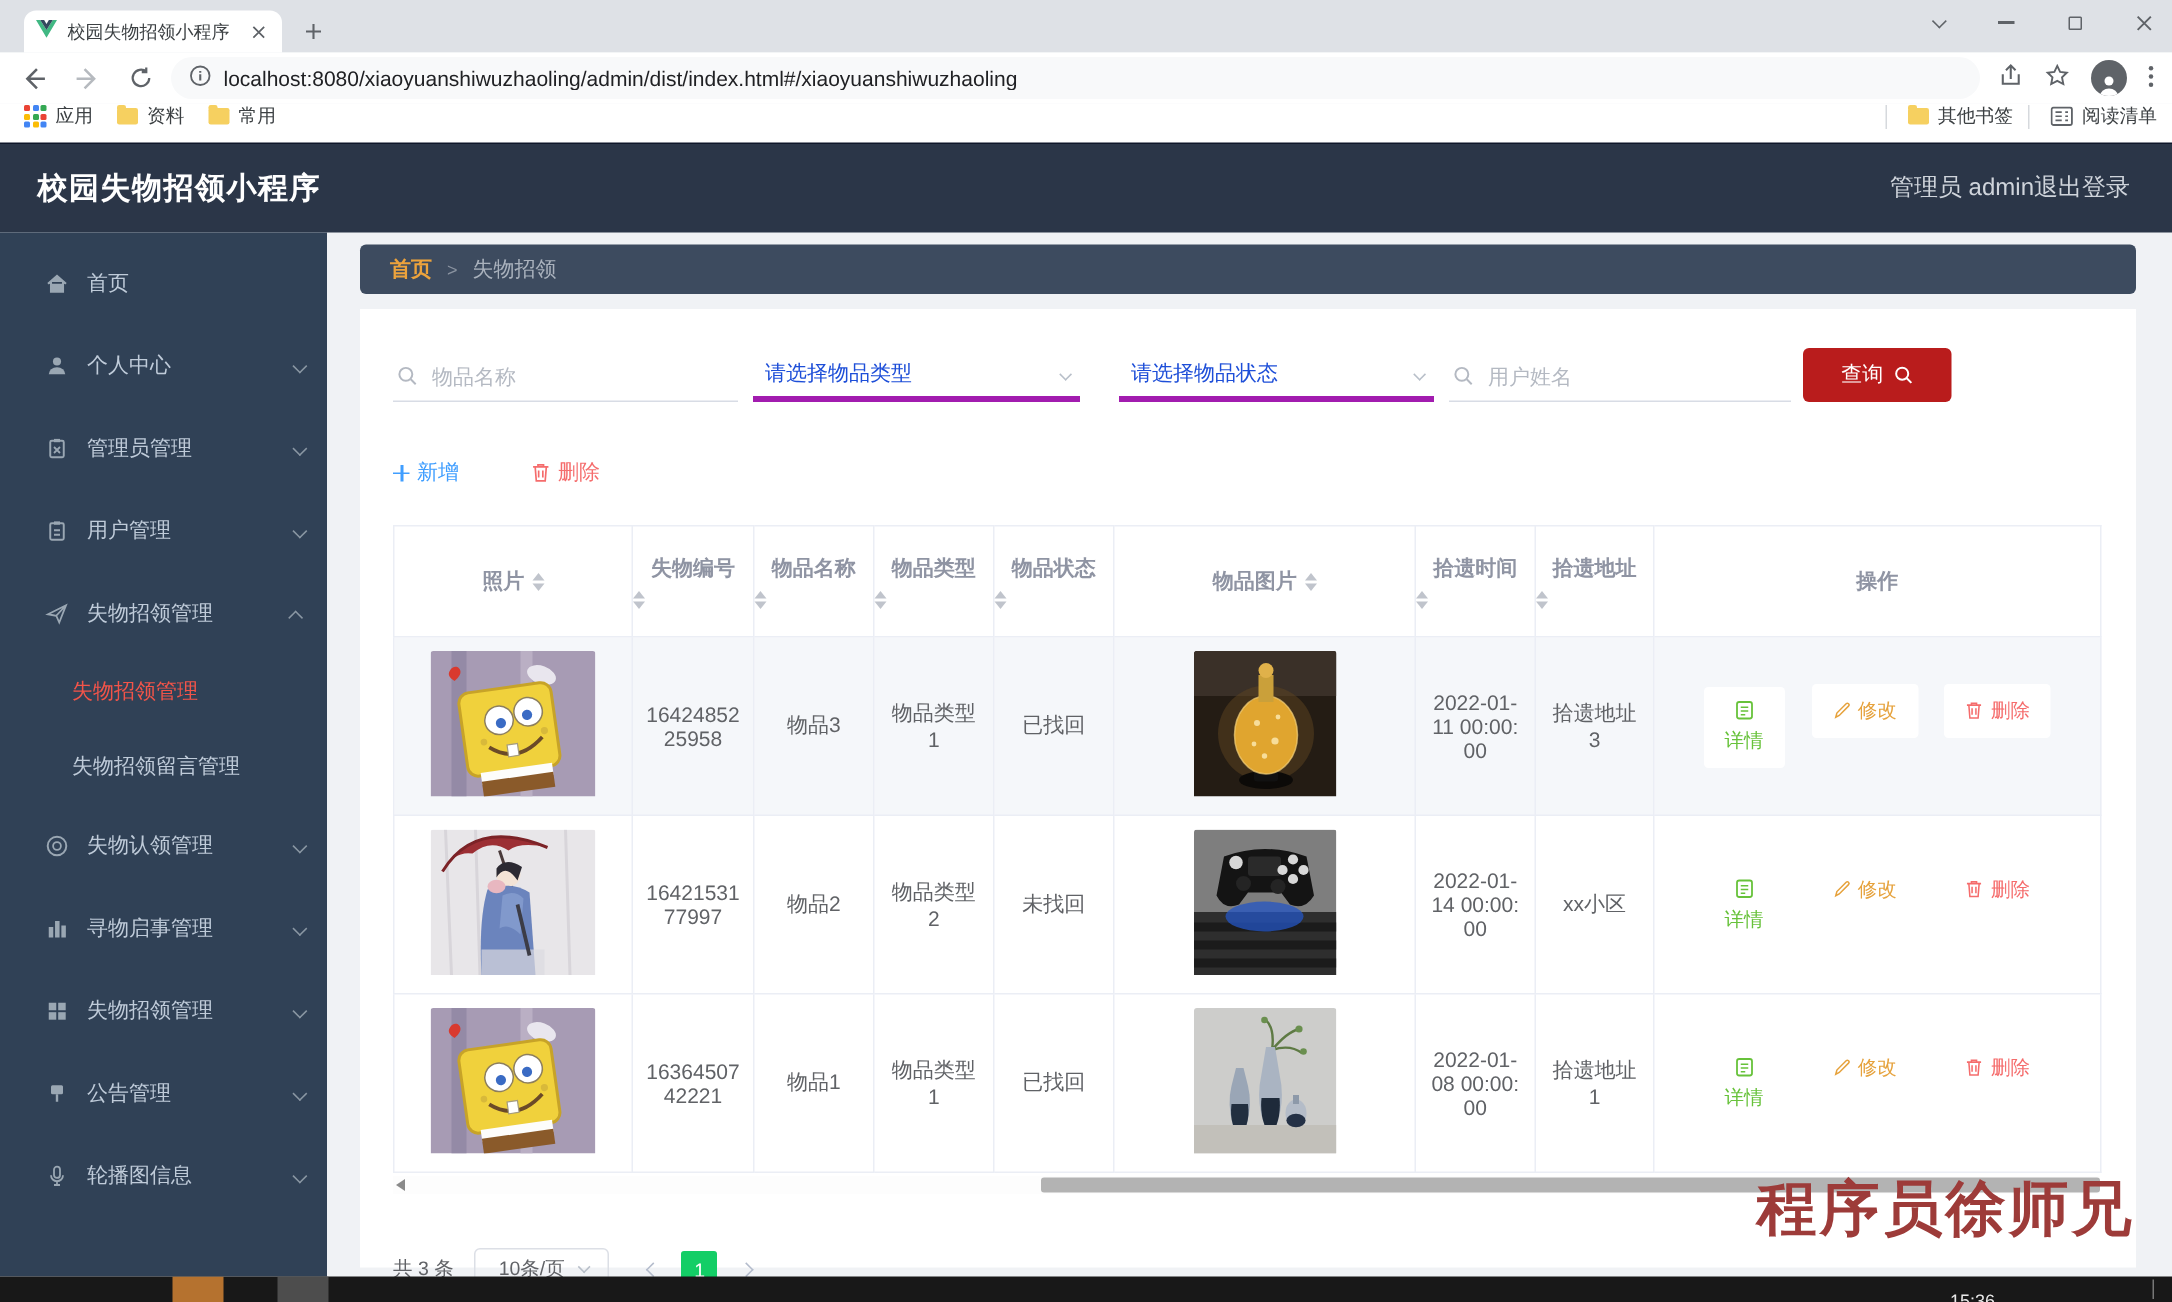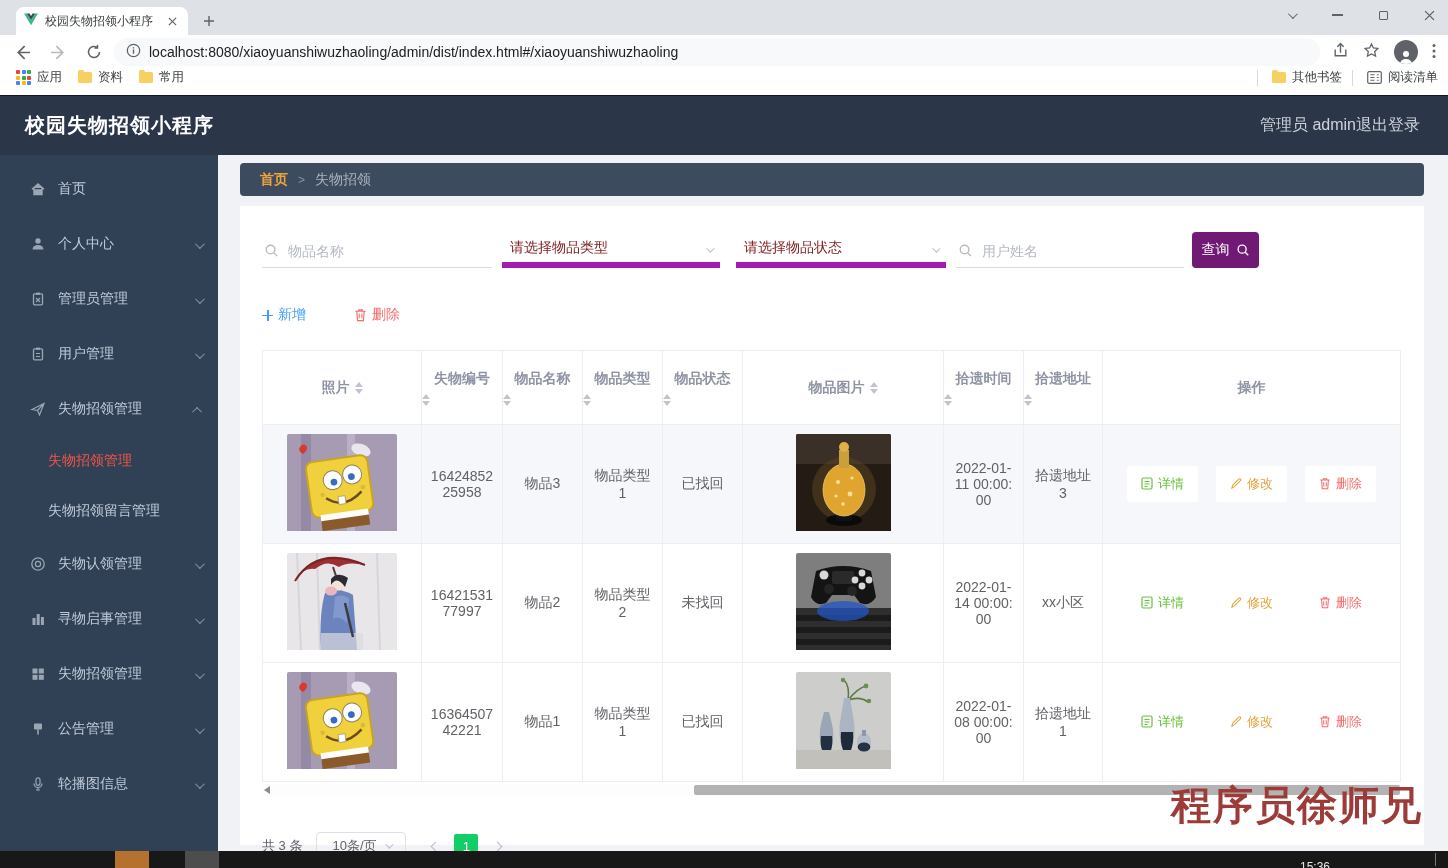--- a/index.html
+++ b/index.html
@@ -58,24 +58,24 @@
   .bc-sep { color:#8a93a0; margin:0 10px; font-size:12px; }
   .bc-cur { color:#aab2bd; }
 
   .card { position:absolute; top:51px; left:22px; width:1184px; height:639px; background:#fff; padding:0 22px; }
 
   .filters { display:flex; align-items:flex-end; margin-top:24px; height:38px; }
   .uinput { position:relative; border-bottom:1px solid #d8dce5; height:34px; display:flex; align-items:center; }
   .uinput svg { position:absolute; left:2px; }
   .uinput input { border:none; outline:none; width:100%; height:100%; padding-left:26px; font-size:14px; color:#606266; background:transparent; font-family:inherit; }
   .uinput input::placeholder { color:#b4b9c2; }
-  .uselect { position:relative; border-bottom:6px solid #a21caf; height:34px; display:flex; align-items:center; padding-left:8px; color:#7f1d1d; font-size:14px; cursor:pointer; }
+  .uselect { position:relative; border-bottom:4px solid #a21caf; height:34px; display:flex; align-items:center; padding-left:8px; color:#1d4ed8; font-size:14px; cursor:pointer; }
   .uselect .chev-wrap { position:absolute; right:8px; }
-  .w1{width:230px;} .w2{width:218px; margin-left:10px;} .w3{width:210px; margin-left:16px;} .w4{width:228px; margin-left:10px;}
-  .search-btn { margin-left:8px; width:67px; height:36px; background:#701a75; color:#fff; border:none; border-radius:4px; font-size:14px; display:flex; align-items:center; justify-content:center; gap:6px; cursor:pointer; font-family:inherit; }
+  .w1{width:230px;} .w2{width:218px; margin-left:10px;} .w3{width:210px; margin-left:26px;} .w4{width:228px; margin-left:10px;}
+  .search-btn { margin-left:8px; width:99px; height:36px; background:#b91c1c; color:#fff; border:none; border-radius:4px; font-size:14px; display:flex; align-items:center; justify-content:center; gap:6px; cursor:pointer; font-family:inherit; }
 
   .toolbar { display:flex; align-items:center; margin-top:38px; gap:48px; }
   .txt-btn { display:flex; align-items:center; gap:5px; font-size:14px; background:none; border:none; cursor:pointer; font-family:inherit; }
   .txt-btn.blue { color:#409eff; }
   .txt-btn.red { color:#f56c6c; }
   .plus { position:relative; width:11px; height:11px; }
   .plus:before,.plus:after { content:""; position:absolute; background:currentColor; }
   .plus:before { left:5px; top:0; width:1.6px; height:11px; }
   .plus:after { top:5px; left:0; width:11px; height:1.6px; }
 
@@ -86,21 +86,21 @@
   table.grid td { height:119px; color:#606266; font-size:14px; word-break:break-all; padding:4px 8px; }
   tr.striped td { background:#f5f7fa; }
   .sort { display:inline-flex; flex-direction:column; gap:2px; vertical-align:middle; margin-left:5px; }
   .sort i { width:0; height:0; border-left:4px solid transparent; border-right:4px solid transparent; }
   .sort .up { border-bottom:5px solid #c0c4cc; }
   .sort .dn { border-top:5px solid #c0c4cc; }
   th.stack .sort { margin:6px auto 0; display:flex; }
   th.stack .lbl { display:block; }
   .cellimg { display:inline-block; border-radius:2px; overflow:hidden; vertical-align:middle; }
   .op-btn { background:#fff; border:none; border-radius:3px; padding:9px 14px; font-size:13px; display:inline-flex; align-items:center; gap:5px; margin:0 7px; cursor:pointer; font-family:inherit; }
-  .op-btn.green { color:#67c23a; } .op-btn.yellow { color:#e6a23c; } .op-btn.red { color:#f56c6c; }
+  .op-btn.green { color:#67c23a;flex-direction:column; } .op-btn.yellow { color:#e6a23c; } .op-btn.red { color:#f56c6c; }
 
   
   .hscroll { position:relative; width:1138px; height:12px; margin-top:2px; background:#fdfdfd; }
   .hs-arrow { position:absolute; left:2px; top:2px; width:0; height:0; border-top:4px solid transparent; border-bottom:4px solid transparent; border-right:6px solid #8a8a8a; }
   .hs-thumb { position:absolute; left:38%; right:0; top:1px; height:10px; background:#b3b3b3; border-radius:2px; cursor:grab; }
 
   
   .pager { display:flex; align-items:center; margin-top:16px; font-size:13px; color:#606266; }
   .pg-total { margin-right:14px; }
   .pg-size { position:relative; width:90px; height:28px; border:1px solid #dcdfe6; border-radius:4px; display:flex; align-items:center; justify-content:center; color:#606266; cursor:pointer; gap:8px; }

